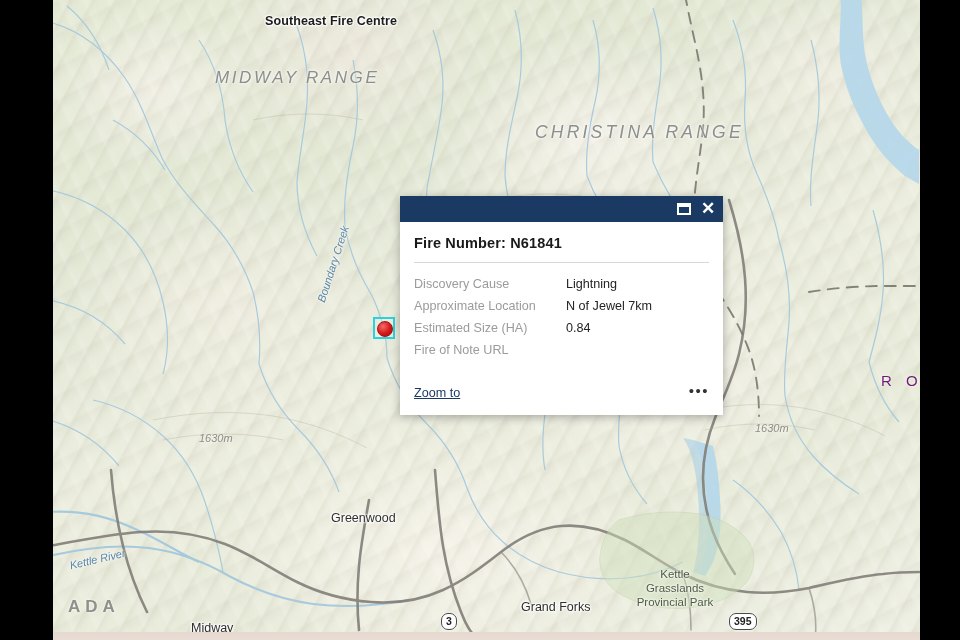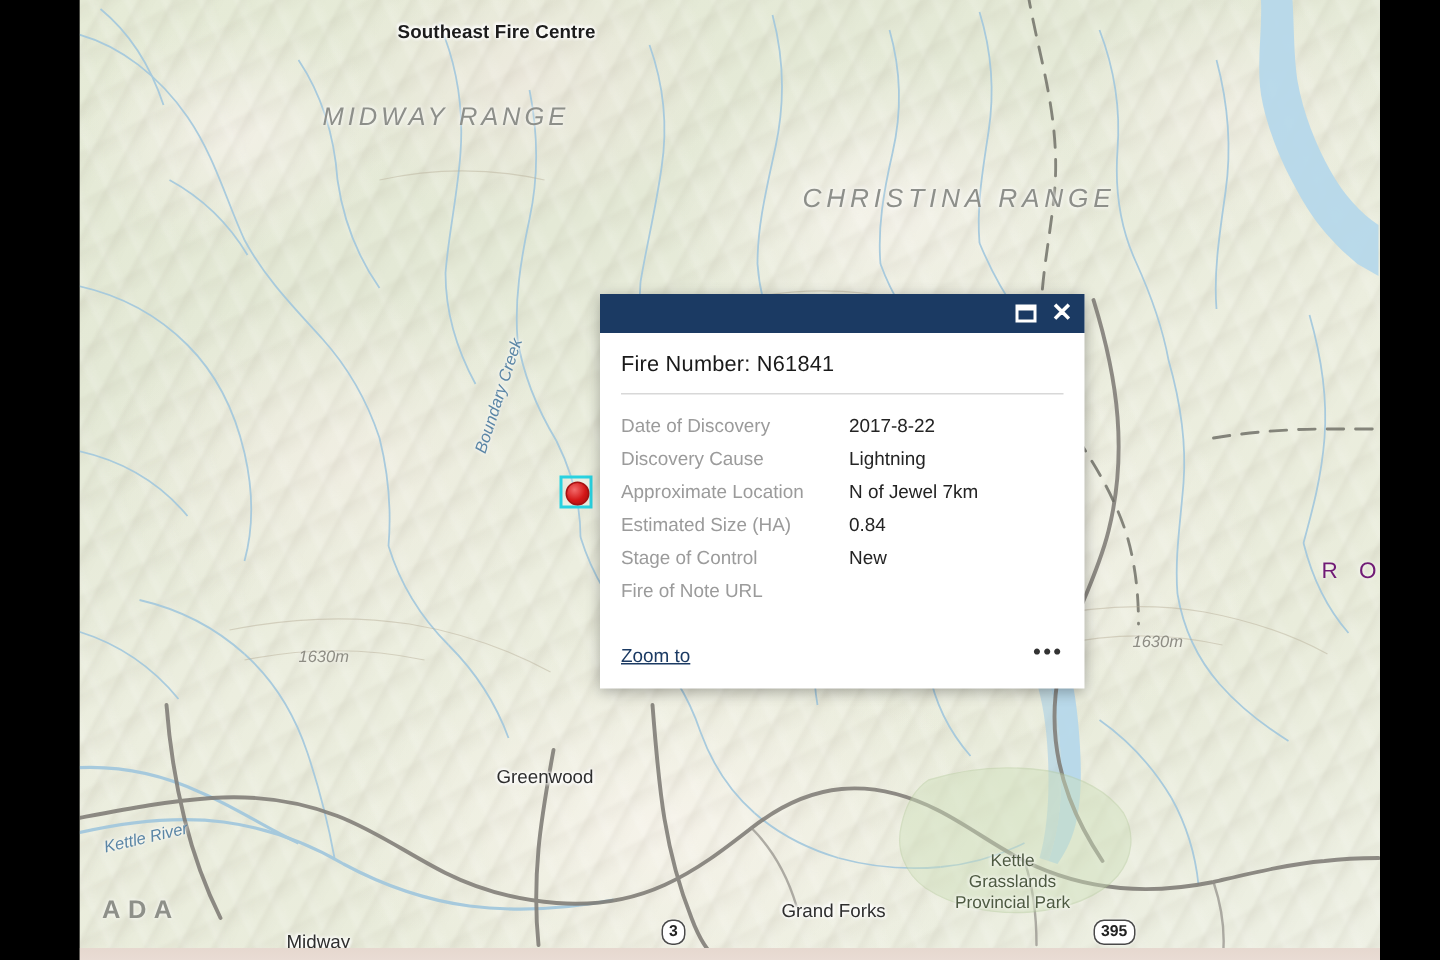--- a/index.html
+++ b/index.html
@@ -290,21 +290,21 @@
     font-weight: bold;
     width: 16px;
     height: 16px;
     margin-top: -1px;
   }
   #popup-body {
     padding: 13px 14px 0 14px;
   }
   #popup-title {
     font-size: 14.5px;
-    font-weight: normal;
+    font-weight: bold;
     color: #1a1a1a;
     padding-bottom: 11px;
     letter-spacing: 0.15px;
   }
   #popup-divider {
     height: 1px;
     background: #d8d8d8;
     margin: 0 0 10px 0;
   }
   table#attr-table {
@@ -559,40 +559,32 @@
       <span class="hdr-btn close">✕</span>
     </div>
 
     <div id="popup-body">
       <div id="popup-title">Fire Number: N61841</div>
       <div id="popup-divider"></div>
 
       <table id="attr-table">
         <tbody>
           <tr>
-            <td class="attr-label">Date of Discovery</td>
-            <td class="attr-value">2017-8-22</td>
-          </tr>
-          <tr>
             <td class="attr-label">Discovery Cause</td>
             <td class="attr-value">Lightning</td>
           </tr>
           <tr>
             <td class="attr-label">Approximate Location</td>
             <td class="attr-value">N of Jewel 7km</td>
           </tr>
           <tr>
             <td class="attr-label">Estimated Size (HA)</td>
             <td class="attr-value">0.84</td>
           </tr>
           <tr>
-            <td class="attr-label">Stage of Control</td>
-            <td class="attr-value">New</td>
-          </tr>
-          <tr>
             <td class="attr-label">Fire of Note URL</td>
             <td class="attr-value"></td>
           </tr>
         </tbody>
       </table>
     </div>
 
     <div id="popup-footer">
       <span id="zoom-to-link">Zoom to</span>
       <span id="more-actions">•••</span>

